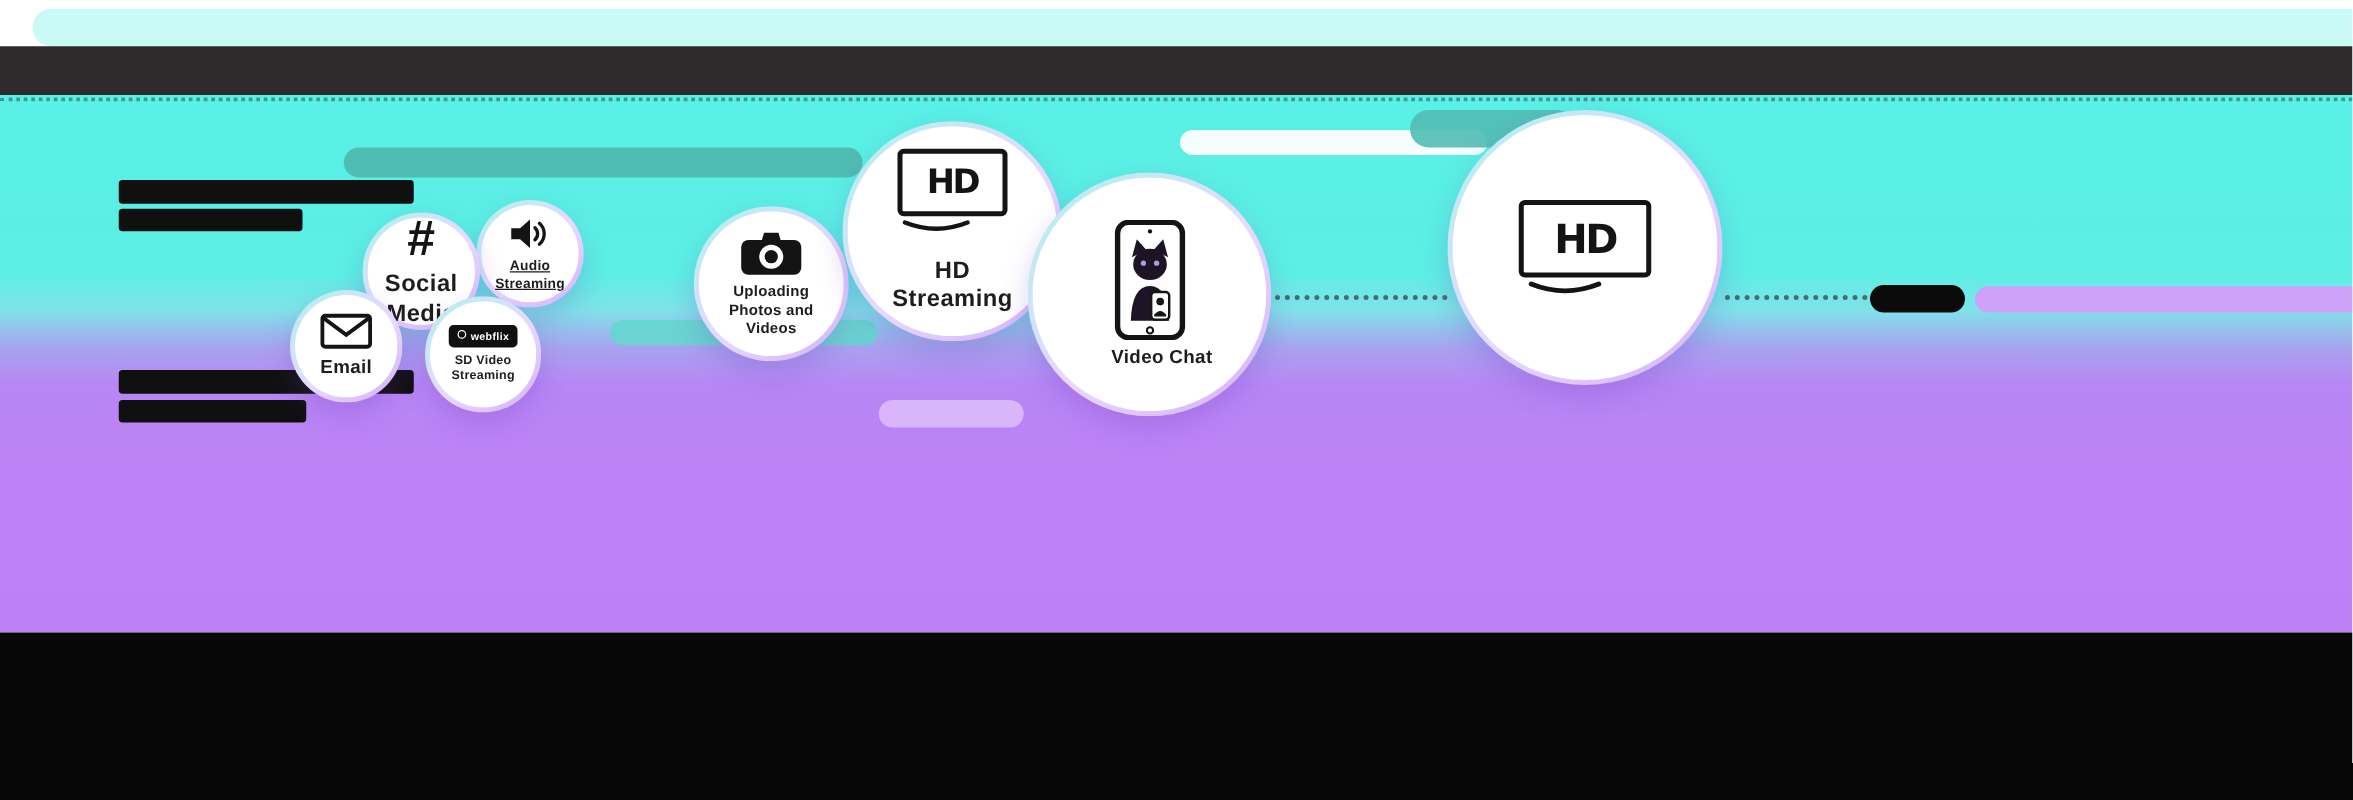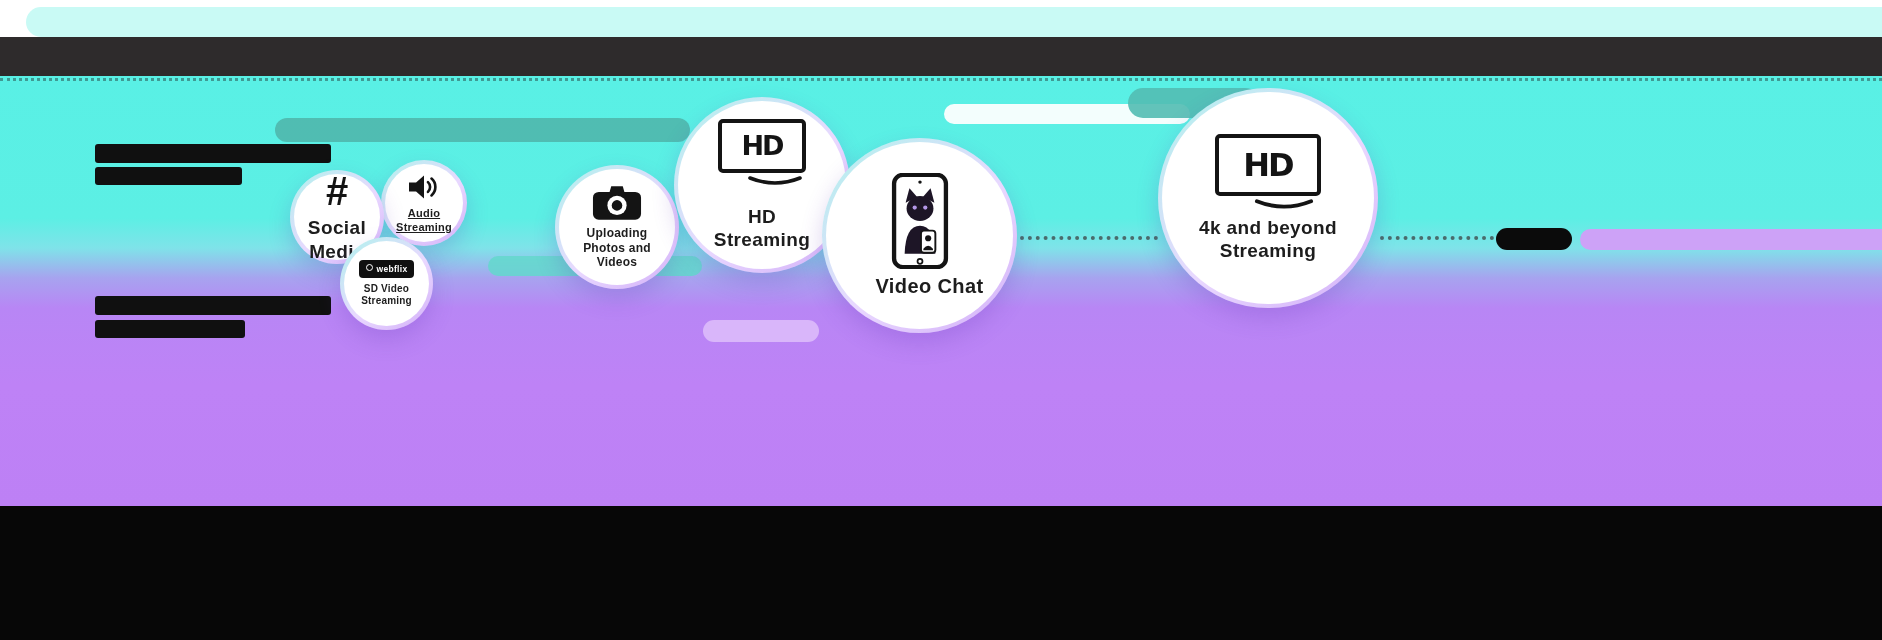--- a/index.html
+++ b/index.html
@@ -76,37 +76,37 @@
   .b-hd     { left: 674px;  top: 97px;  width: 176px; height: 176px; z-index: 3; }
   .b-video  { left: 822px;  top: 138px; width: 195px; height: 195px; z-index: 4; }
   .b-4k     { left: 1158px; top: 88px;  width: 220px; height: 220px; z-index: 3; }
 
   .b-email  .bubble-label { font-size: 15px; }
   .b-social .bubble-label { font-size: 19px; width: 62px; }
   .b-audio  .bubble-label { font-size: 11px; width: 60px; text-decoration: underline; }
   .b-sd     .bubble-label { font-size: 10px; width: 64px; }
   .b-upload .bubble-label { font-size: 12px; width: 106px; }
   .b-hd     .bubble-label { font-size: 19px; width: 100px; margin-top: 13px; }
-  .b-video  .bubble-label { font-size: 20px; margin-left: 20px; }
+  .b-video  .bubble-label { font-size: 15px; margin-left: 20px; }
   .b-4k     .bubble-label { font-size: 19px; width: 150px; }
 
   
   .hashtag { font-size: 40px; font-weight: 800; line-height: 1; color: #141414; }
 
   .webflix-badge {
     background: #101010; color: #ffffff; border-radius: 4px; padding: 4px 7px;
     display: flex; align-items: flex-start; gap: 4px;
     font-size: 8.5px; font-weight: bold; letter-spacing: .3px;
   }
   .webflix-ring {
     width: 7px; height: 7px; border: 1.6px solid #ffffff; border-radius: 50%;
     display: inline-block;
   }
 
-  .tv-icon { display: flex; flex-direction: column; align-items: flex-end; }
+  .tv-icon { display: flex; flex-direction: column; align-items: flex-start; }
   .tv-screen {
     border: 4px solid #141414; border-radius: 5px; background: #ffffff;
     display: flex; align-items: center; justify-content: center;
   }
   .tv-medium .tv-screen { width: 88px;  height: 54px; }
   .tv-large  .tv-screen { width: 106px; height: 62px; }
   .hd-logo {
     font-family: "DejaVu Sans", sans-serif; font-weight: 800;
     letter-spacing: -2px; color: #141414;
   }
@@ -136,20 +136,27 @@
   <div class="pill pill-black"></div>
 
   <div class="bar bar-1"></div>
   <div class="bar bar-2"></div>
   <div class="bar bar-3"></div>
   <div class="bar bar-4"></div>
 
   <div class="dotline dots-1"></div>
   <div class="dotline dots-2"></div>
 
+  <div class="bubble b-email">
+    <svg width="42" height="30" viewBox="0 0 44 30">
+      <rect x="2" y="2" width="40" height="26" rx="2.5" fill="none" stroke="#141414" stroke-width="3.2"></rect>
+      <polyline points="3,4 22,18 41,4" fill="none" stroke="#141414" stroke-width="3.2"></polyline>
+    </svg>
+    <div class="bubble-label">Email</div>
+  </div>
 
   <div class="bubble b-social">
     <div class="hashtag">#</div>
     <div class="bubble-label">Social Media</div>
   </div>
 
   <div class="bubble b-audio">
     <svg width="34" height="30" viewBox="0 0 38 34">
       <polygon points="2,12 10,12 19,4 19,30 10,22 2,22" fill="#141414"></polygon>
       <path d="M23.5 11.5 a7.5 7.5 0 0 1 0 11" fill="none" stroke="#141414" stroke-width="3" stroke-linecap="round"></path>
@@ -210,16 +217,15 @@
 
   <div class="bubble b-4k">
     <div class="tv-icon tv-large">
       <div class="tv-screen">
         <span class="hd-logo">HD</span>
       </div>
       <svg class="tv-base" viewBox="0 0 60 12">
         <path d="M5 3 Q30 13 55 3" fill="none" stroke="#141414" stroke-width="3.6" stroke-linecap="round"></path>
       </svg>
     </div>
-    <div class="bubble-label">4k and beyond Streaming</div>
   </div>
 
 </div>
 
 </body></html>

